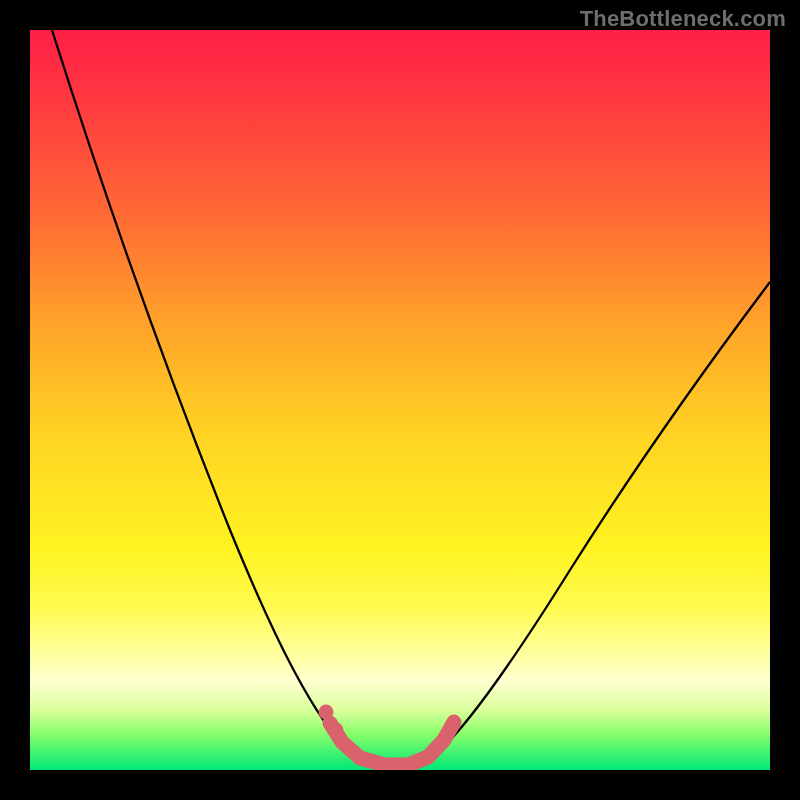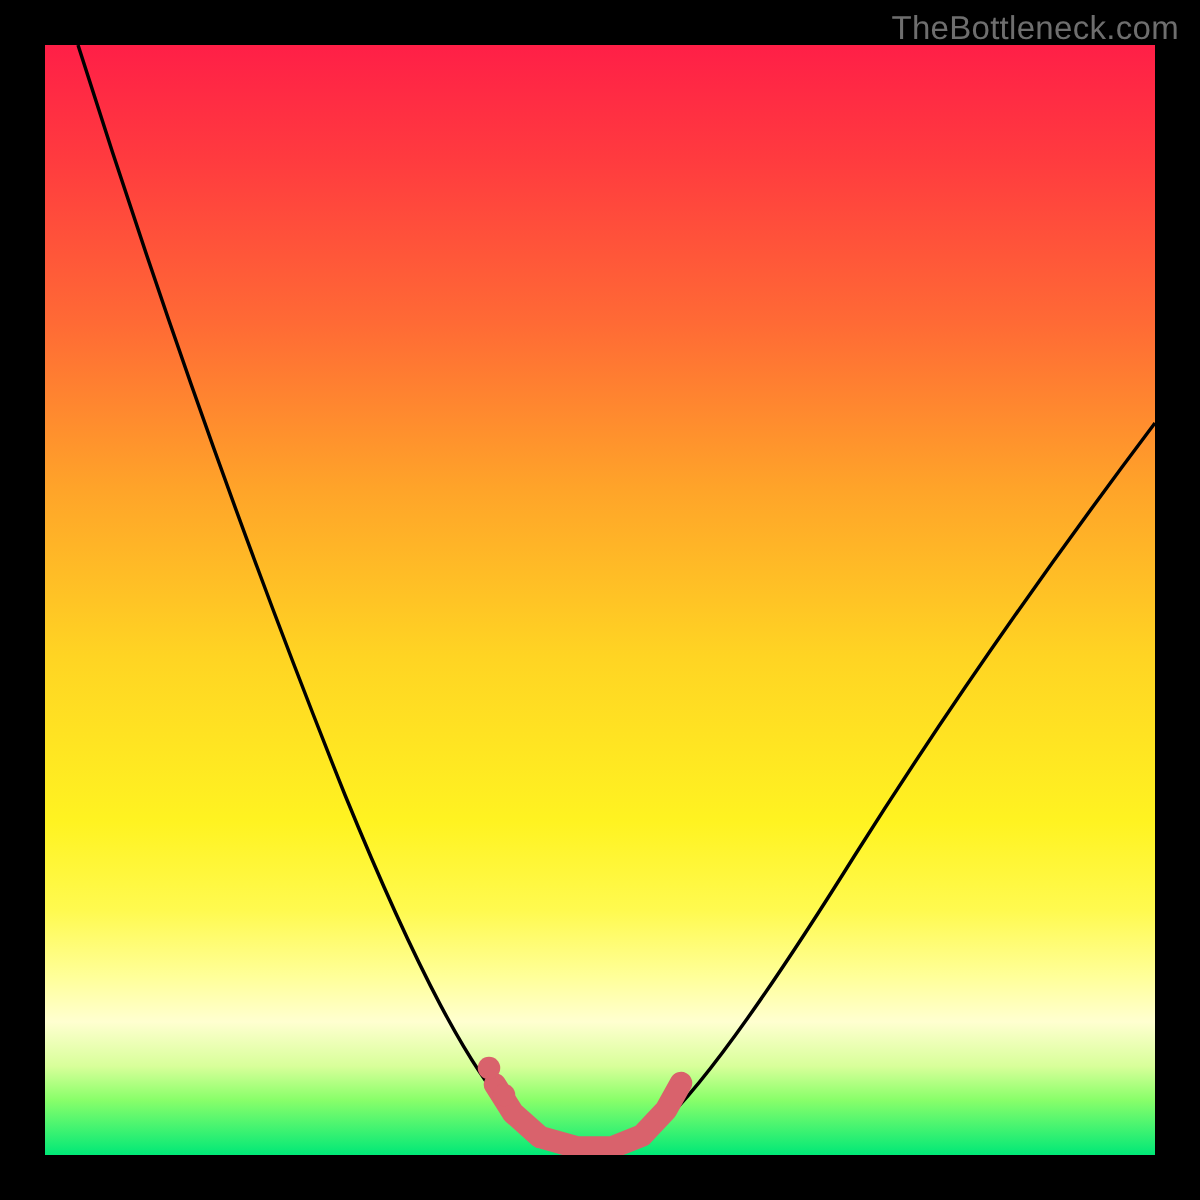--- a/index.html
+++ b/index.html
@@ -45,21 +45,21 @@
       #8aff6a 95%,
       #00e877 100%
     );
   }
   .watermark {
     position: absolute;
     top: 6px;
     right: 14px;
     color: #6e6e6e;
     font-size: 22px;
-    font-weight: 400;
+    font-weight: 700;
     letter-spacing: 0.2px;
     user-select: none;
   }
   svg.curve {
     position: absolute;
     inset: 0;
     width: 740px;
     height: 740px;
   }
 </style>

